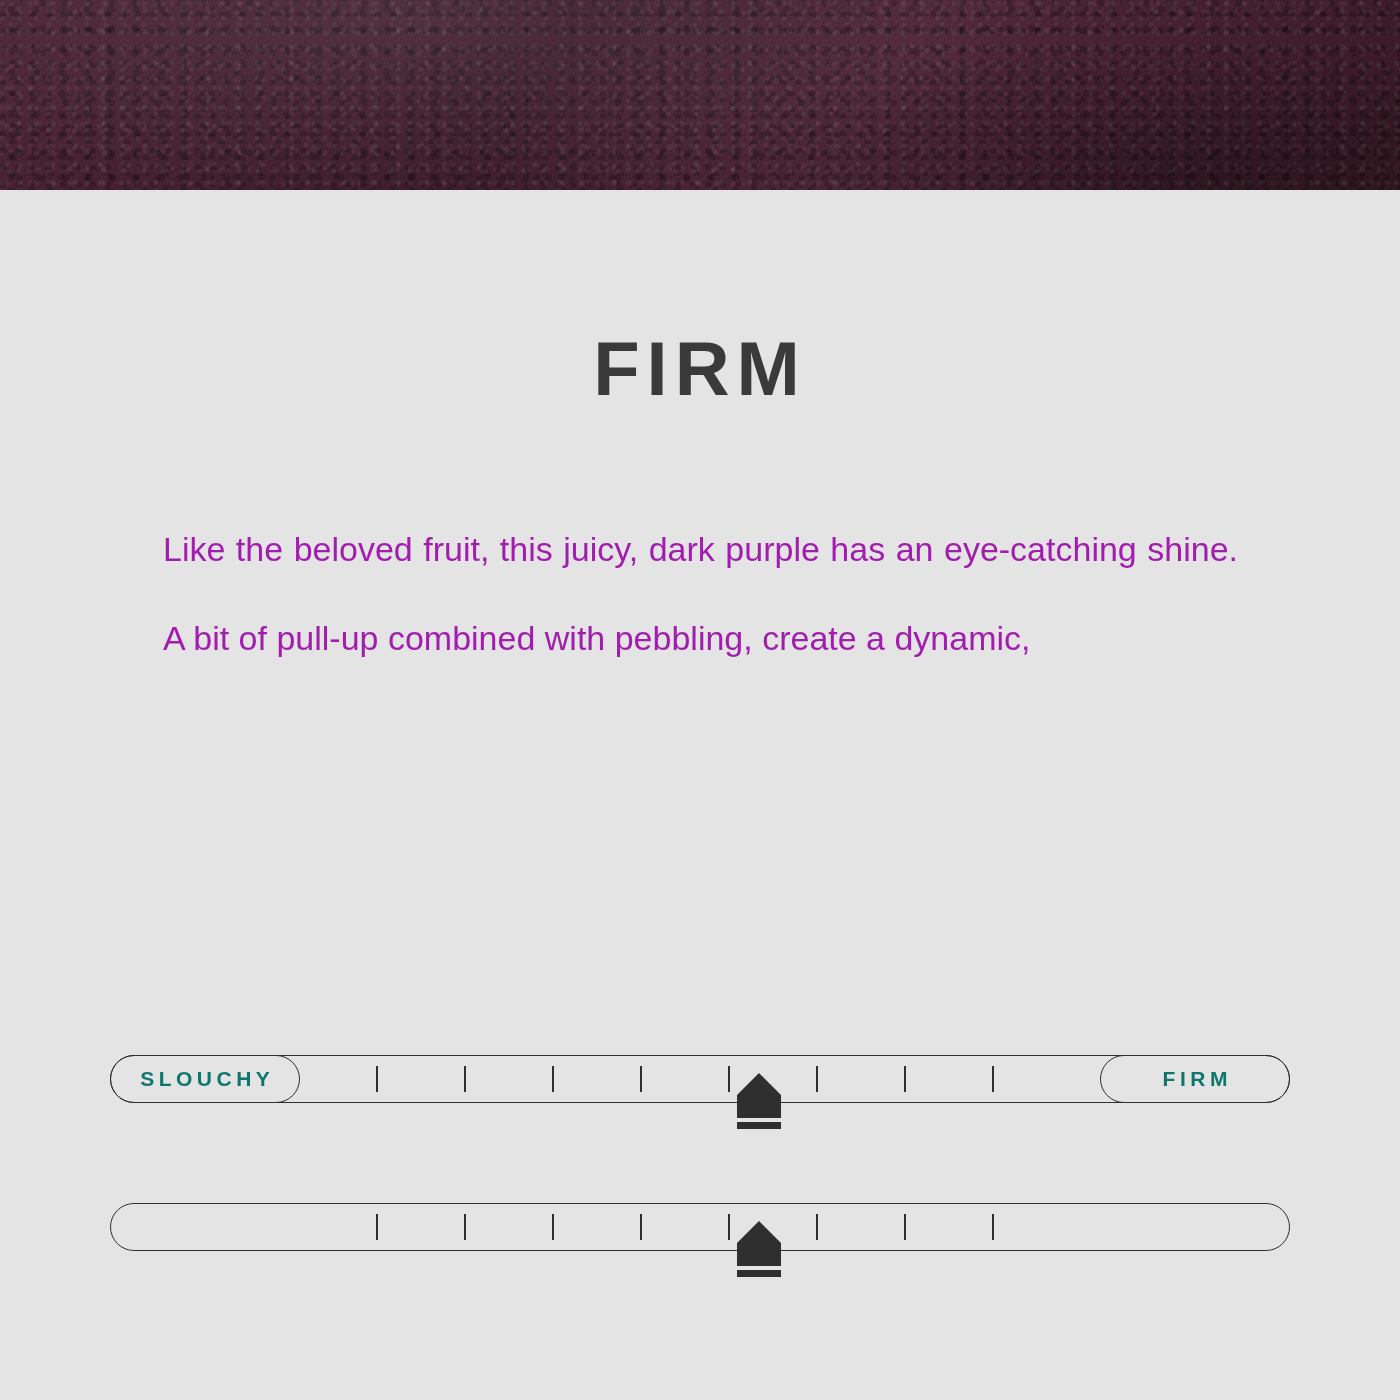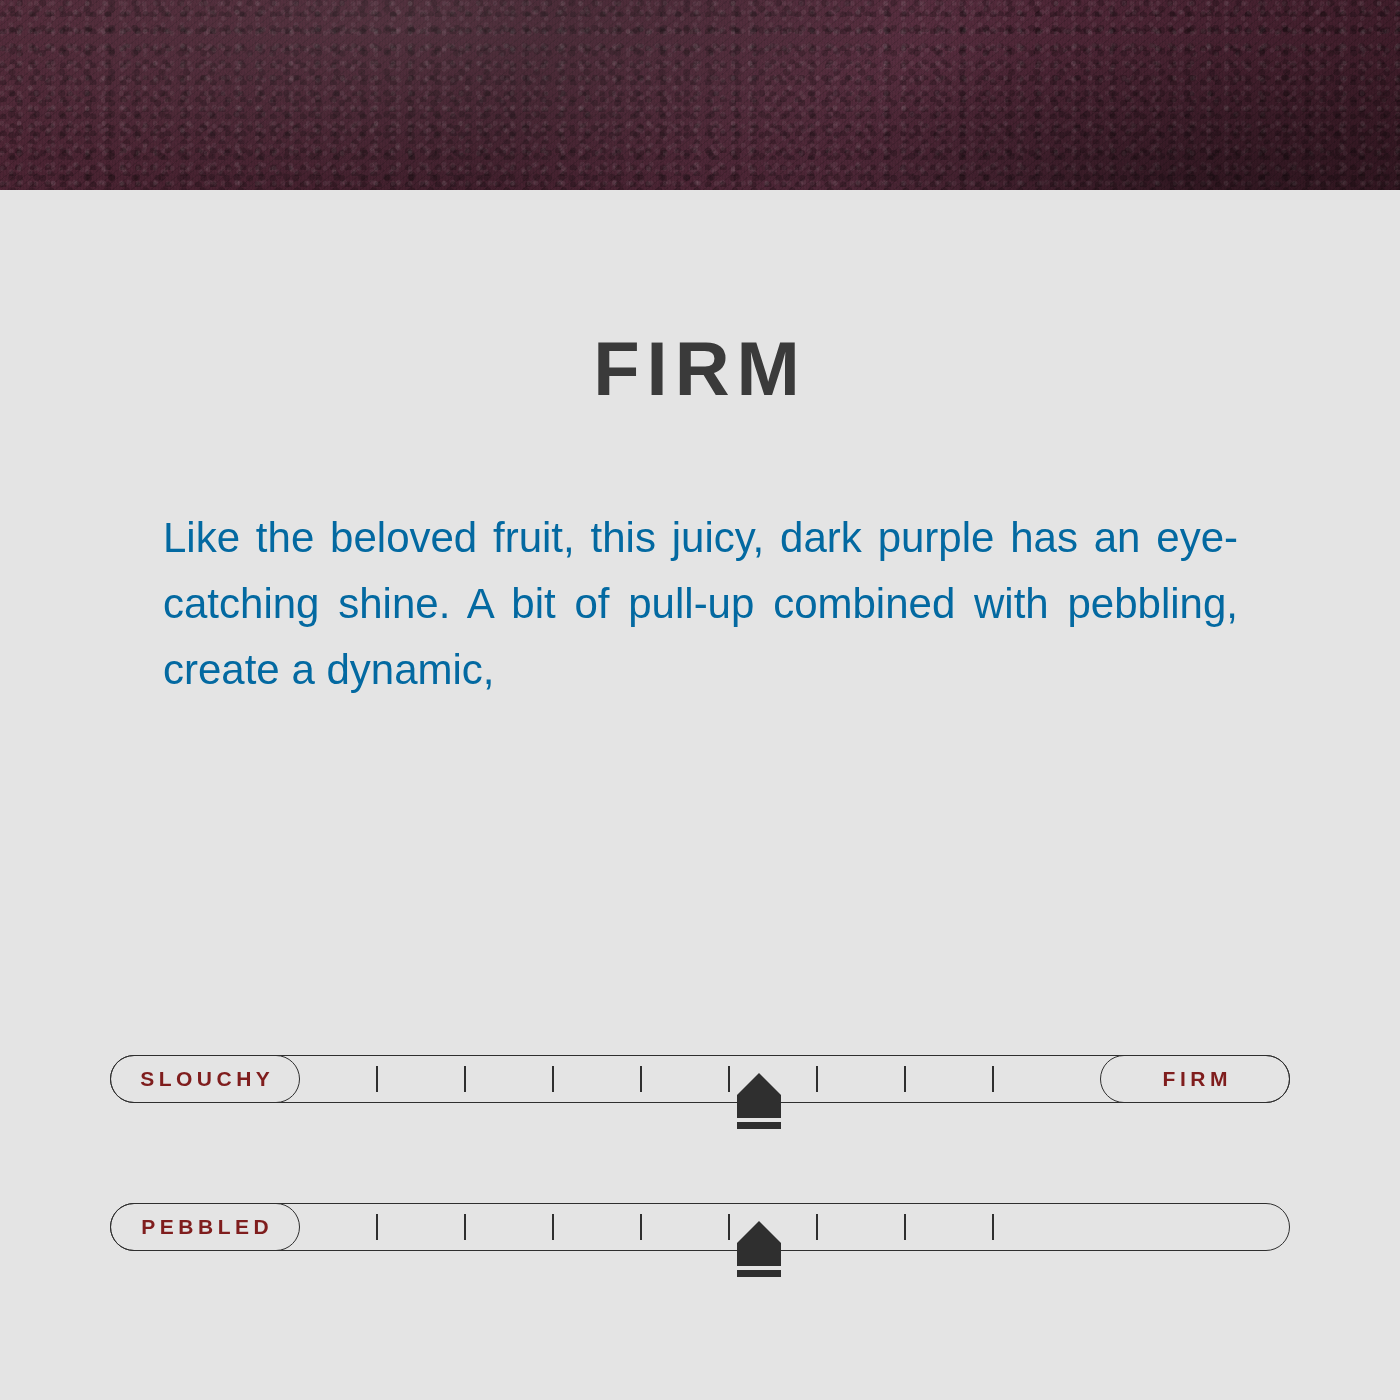--- a/index.html
+++ b/index.html
@@ -78,23 +78,23 @@
     letter-spacing: 7px;
     color: #3a3a3a;
   }
 
   
   .description {
     position: absolute;
     top: 505px;
     left: 163px;
     width: 1075px;
-    font-size: 42px;
-    line-height: 66px;
-    color: #0369a1;
+    font-size: 34px;
+    line-height: 89px;
+    color: #a21caf;
     text-align: justify;
     font-family: "Liberation Sans", sans-serif;
   }
   .description .last-line {
     display: block;
   }
 
   
   .scales {
     position: absolute;
@@ -124,21 +124,21 @@
     height: 48px;
     box-sizing: border-box;
     border: 1.6px solid #2f2f2f;
     border-radius: 24px;
     display: flex;
     align-items: center;
     justify-content: center;
     font-size: 21px;
     font-weight: bold;
     letter-spacing: 4.5px;
-    color: #7f1d1d;
+    color: #0f766e;
     background: transparent;
     text-indent: 4.5px;
   }
   .cap-left { left: 0; width: 190px; }
   .cap-right { right: 0; width: 190px; }
 
   .ticks {
     position: absolute;
     left: 190px;
     right: 190px;
@@ -232,21 +232,20 @@
       <div class="ticks">
         <div class="tick" style="left:9.5%"></div>
         <div class="tick" style="left:20.5%"></div>
         <div class="tick" style="left:31.5%"></div>
         <div class="tick" style="left:42.5%"></div>
         <div class="tick" style="left:53.5%"></div>
         <div class="tick" style="left:64.5%"></div>
         <div class="tick" style="left:75.5%"></div>
         <div class="tick" style="left:86.5%"></div>
       </div>
-      <div class="cap cap-left">PEBBLED</div>
       <div class="marker" style="left:55%">
         <div class="pin"></div>
         <div class="body"></div>
         <div class="slot"></div>
         <div class="foot"></div>
       </div>
     </div>
 
   </div>
 </div>

